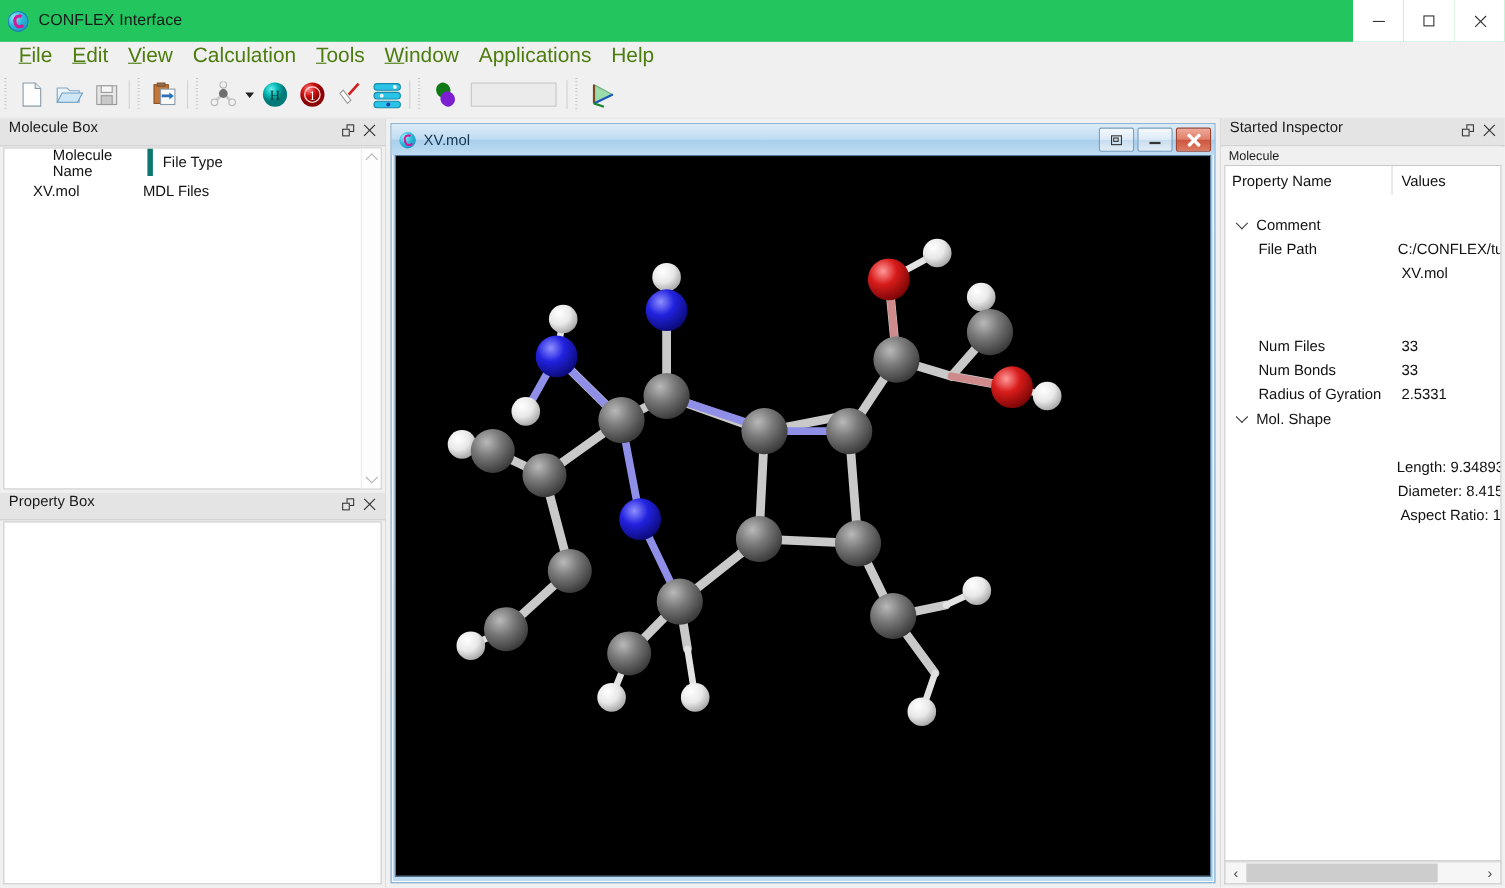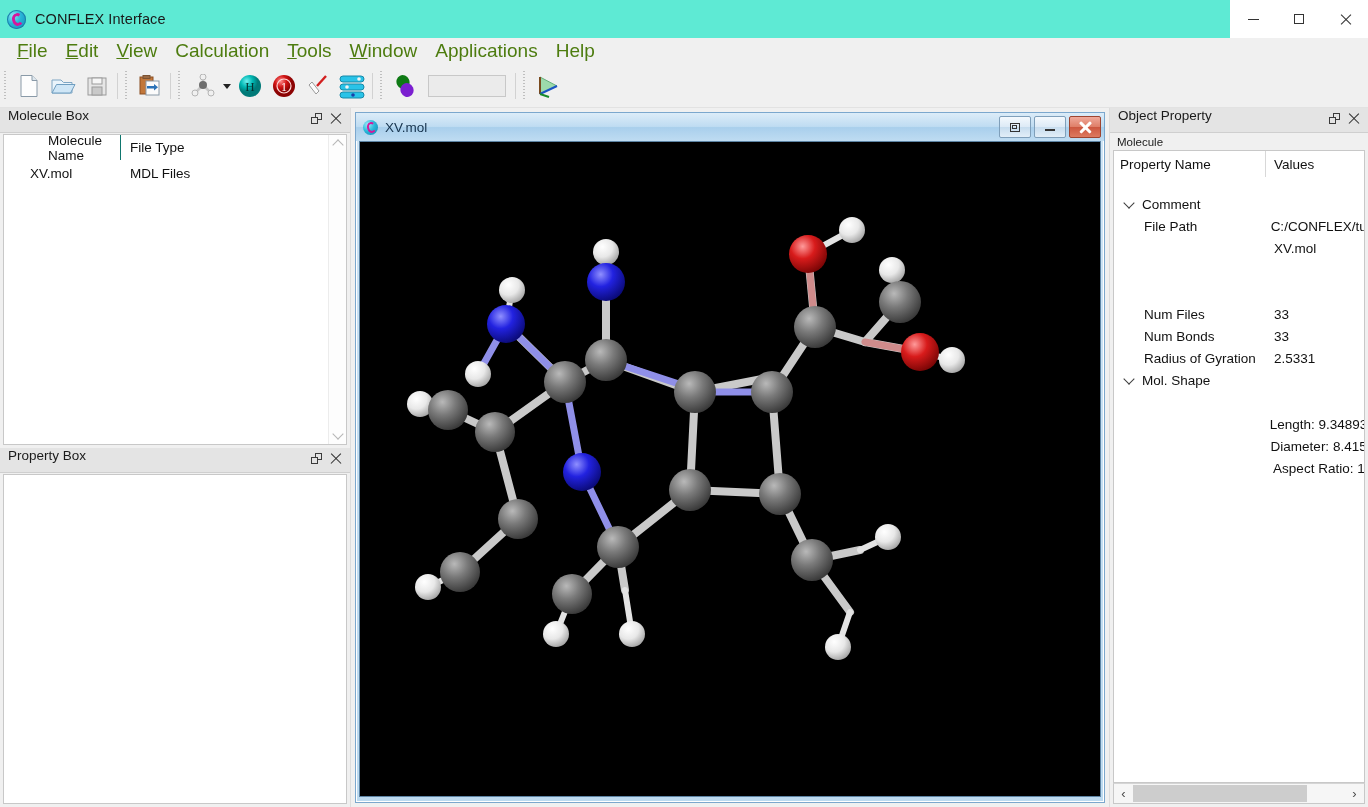--- a/index.html
+++ b/index.html
@@ -21,21 +21,21 @@
     height: 807px;
     display: flex;
     flex-direction: column;
     background: #f0f0f0;
     position: relative;
   }
 
   
   .titlebar {
     height: 38px;
-    background: #5eead4;
+    background: #22c55e;
     display: flex;
     align-items: center;
     flex: none;
     position: relative;
   }
   .titlebar-left {
     display: flex;
     align-items: center;
     padding-left: 7px;
     gap: 9px;
@@ -255,21 +255,21 @@
   }
   .tbl-col {
     font-size: 13.5px;
     color: #111;
     padding-left: 9px;
     display: flex;
     align-items: center;
     height: 25px;
     box-sizing: border-box;
   }
-  .tbl-col.c1 { width: 117px; border-right: 1px solid #0f766e; padding-left: 44px; }
+  .tbl-col.c1 { width: 135px; border-right: 5px solid #0f766e; padding-left: 44px; }
   .tbl-col.c2 { flex: 1 1 auto; }
   .tbl-row {
     display: flex;
     height: 26px;
     align-items: center;
   }
   .cell {
     font-size: 13.5px;
     color: #111;
     box-sizing: border-box;
@@ -871,21 +871,21 @@
               <circle cx="448" cy="112" r="19" fill="url(#cO)"></circle>
               <circle cx="560" cy="210" r="19" fill="url(#cO)"></circle>
             </g>
           </svg>
         </div>
       </div>
     </div>
 
     <div class="right-col">
       <div class="dock-header">
-        <span class="dock-title">Object Property</span>
+        <span class="dock-title">Started Inspector</span>
         <span class="dock-btn">
           <span class="icon-float"></span>
         </span>
         <span class="dock-btn">
           <span class="icon-x"></span>
         </span>
       </div>
       <div class="oi-subheader">Molecule</div>
       <div class="oi-content">
         <div class="oi-head">

